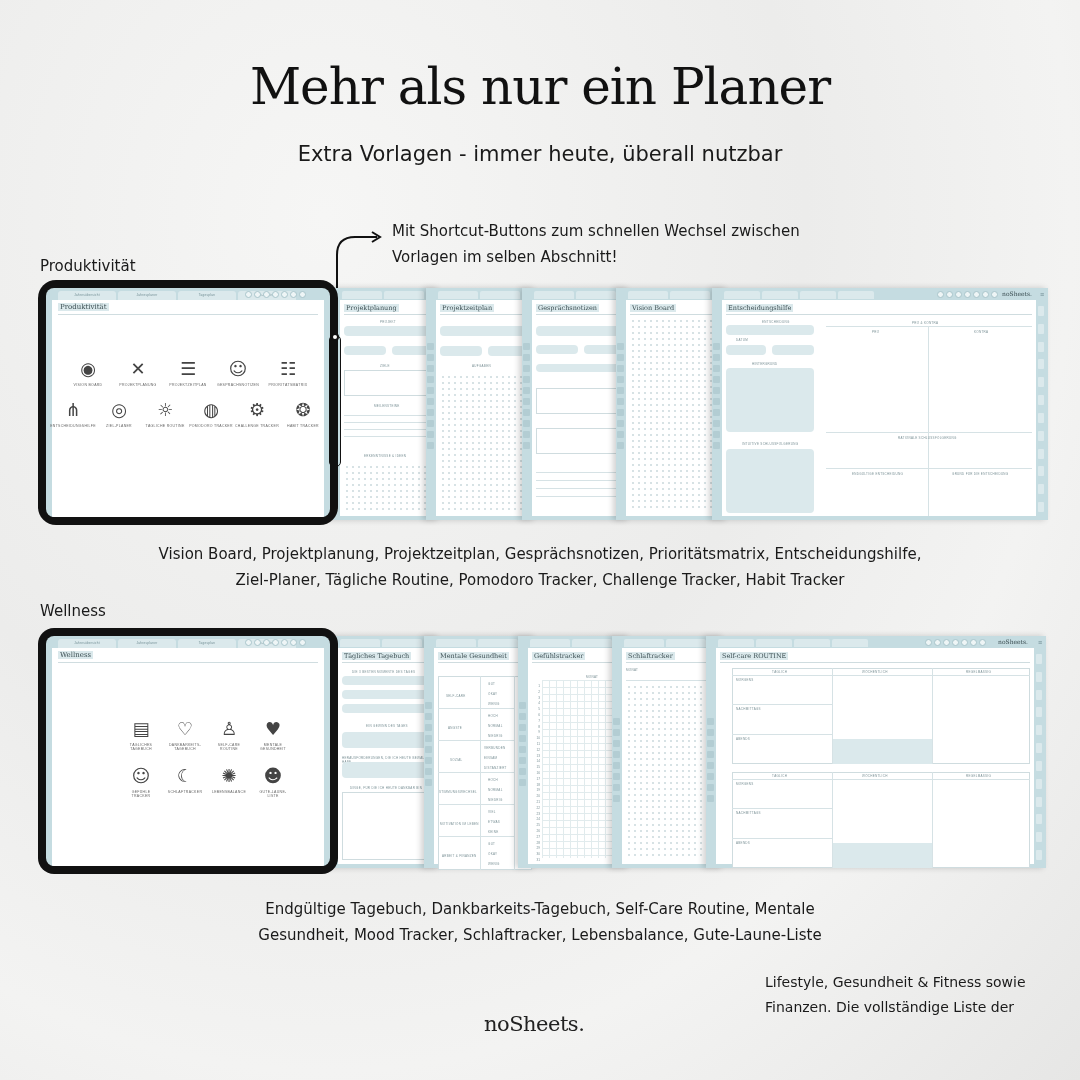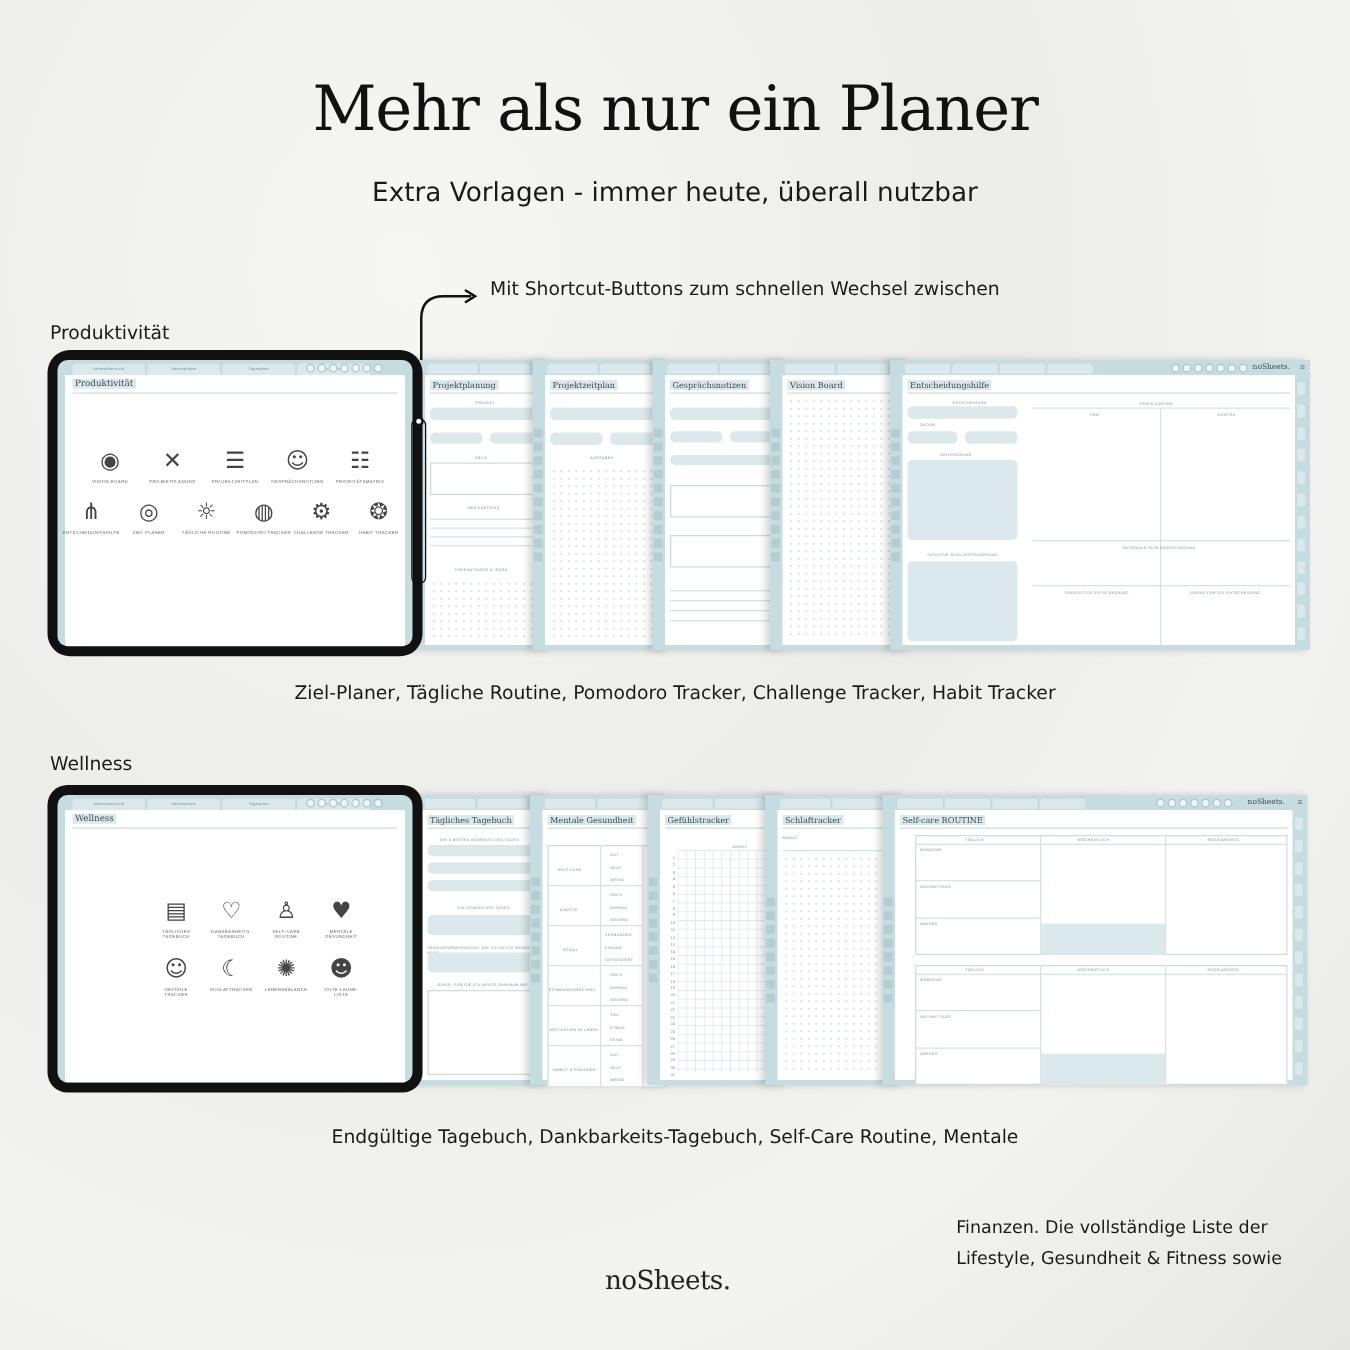--- a/index.html
+++ b/index.html
@@ -55,20 +55,21 @@
 
 <h1 class="title">Mehr als nur ein Planer</h1>
 <div class="subtitle">Extra Vorlagen - immer heute, überall nutzbar</div>
 
 <svg class="arrow" viewBox="0 0 80 260">
   <path d="M12 120 L12 40 Q12 22 30 22 L52 22" fill="none" stroke="#111" stroke-width="2"></path>
   <path d="M47 17 L55 22 L47 27" fill="none" stroke="#111" stroke-width="2"></path>
 </svg>
 <div class="callout">
   <div>Mit Shortcut-Buttons zum schnellen Wechsel zwischen</div>
+  <div>Vorlagen im selben Abschnitt!</div>
 </div>
 
 <div class="section-label" style="top:257px">Produktivität</div>
 
 <div>
   <div class="sheet" style="left:330px;top:288px;width:110px;height:232px">
     <div class="stabs">
         <span></span>
         <span></span>
       </div>
@@ -312,20 +313,21 @@
             </div>
         </div>
       </div>
     </div>
   </div>
 </div>
 <div class="shortcut-outline"></div>
 <div class="shortcut-dot"></div>
 
 <div class="desc" style="top:541px">
+  <div>Vision Board, Projektplanung, Projektzeitplan, Gesprächsnotizen, Prioritätsmatrix, Entscheidungshilfe,</div>
   <div>Ziel-Planer, Tägliche Routine, Pomodoro Tracker, Challenge Tracker, Habit Tracker</div>
 </div>
 
 <div class="section-label" style="top:602px">Wellness</div>
 
 <div>
   <div class="sheet" style="left:328px;top:636px;width:112px;height:232px">
     <div class="stabs">
         <span></span>
         <span></span>
@@ -575,19 +577,20 @@
               <span class="icon-label" style="width:38px">Gute-Laune-Liste</span>
             </div>
         </div>
       </div>
     </div>
   </div>
 </div>
 
 <div class="desc" style="top:896px">
   <div>Endgültige Tagebuch, Dankbarkeits-Tagebuch, Self-Care Routine, Mentale</div>
+  <div>Gesundheit, Mood Tracker, Schlaftracker, Lebensbalance, Gute-Laune-Liste</div>
 </div>
 
 <div class="brand">noSheets.</div>
 <div class="footer-note">
+  <div>Lifestyle, Gesundheit &amp; Fitness sowie</div>
   <div>Finanzen. Die vollständige Liste der</div>
-  <div>Lifestyle, Gesundheit &amp; Fitness sowie</div>
 </div>
 
 </body></html>

